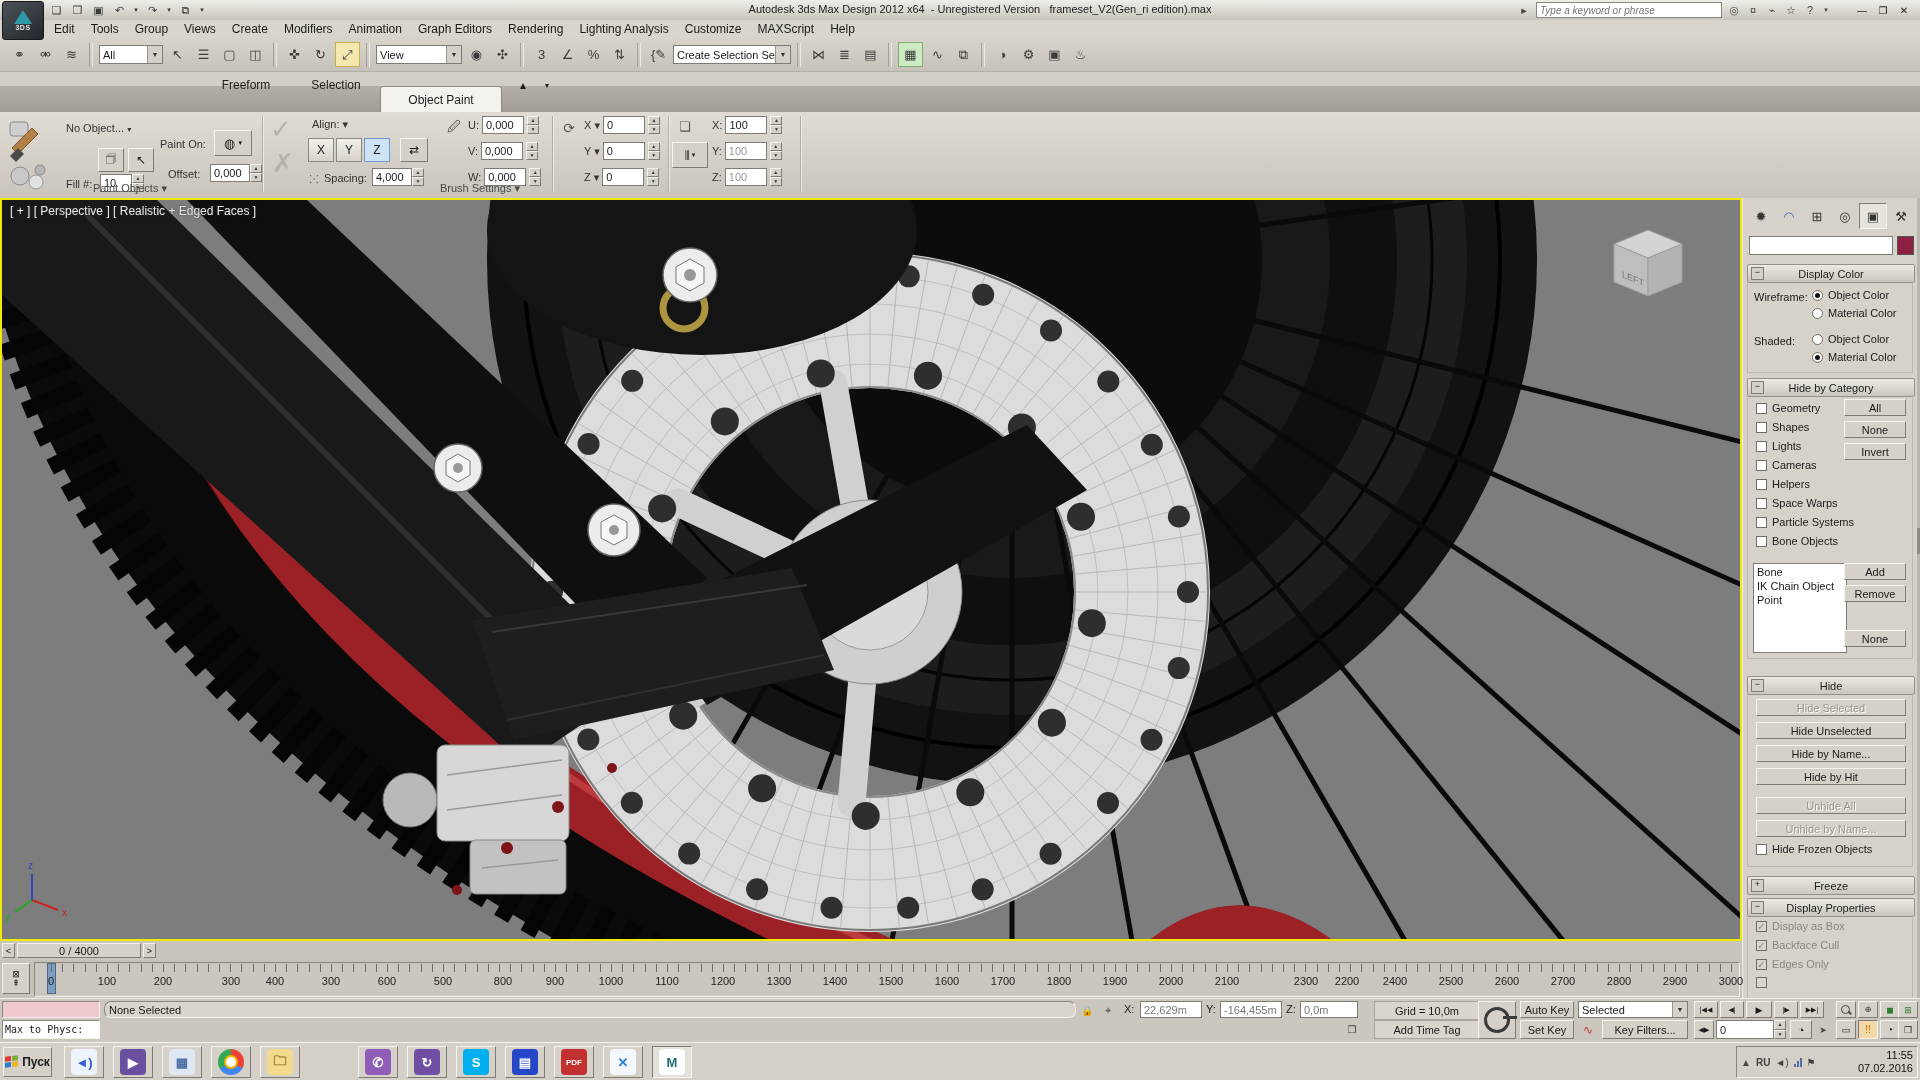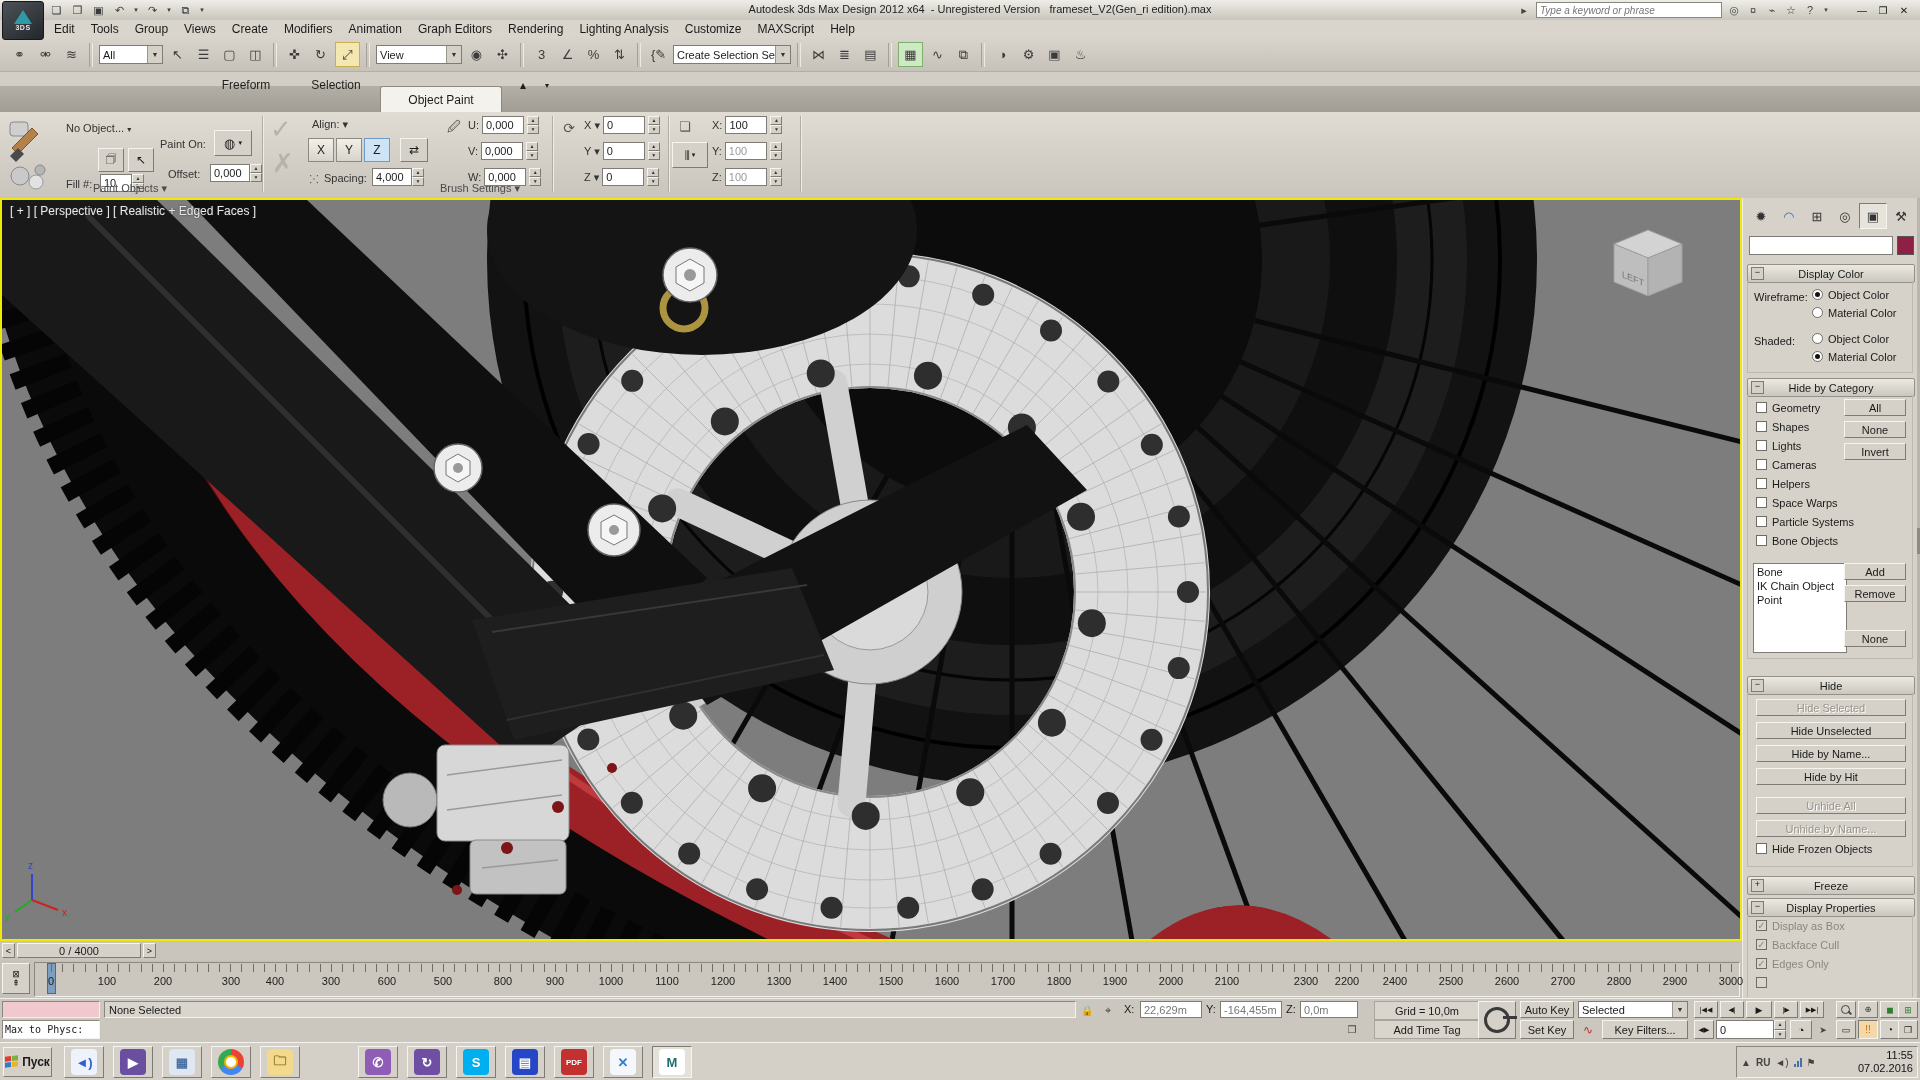--- a/index.html
+++ b/index.html
@@ -84,21 +84,21 @@
   .ctabs{position:absolute;left:4px;top:5px;display:flex;}
   .ctab{width:26px;height:24px;font-size:13px;display:flex;align-items:center;justify-content:center;
     border:1px solid transparent;color:#333;}
   .ctab.active{background:#e6e3db;border-color:#7e7b74 #f6f4ef #f6f4ef #7e7b74;border-style:solid;border-width:1px;}
   .rollhdr{position:absolute;left:4px;width:166px;height:17px;background:linear-gradient(#ece9e2,#cbc7be);
     border:1px solid #94908a;border-radius:2px;font-size:11px;display:flex;align-items:center;justify-content:center;}
   .rollhdr .pm{position:absolute;left:3px;top:2px;width:11px;height:11px;background:#d5d1c8;
     border:1px solid #7e7b74;font-size:9px;line-height:9px;text-align:center;}
   .rollbody{position:absolute;left:4px;width:166px;border:1px solid #bdb9b0;border-top:none;box-sizing:border-box;}
   .cpbtn{position:absolute;left:8px;width:150px;height:17px;font-size:11px;}
-  .cprow{position:absolute;display:flex;gap:5px;font-size:11px;}
+  .cprow{position:absolute;display:flex;align-items:center;gap:5px;font-size:11px;}
   .cpscroll{position:absolute;right:0;top:0;width:4px;height:800px;background:#bab6ad;}
   .cpscroll .h{position:absolute;left:0;top:330px;width:4px;height:26px;background:#8f8b83;}
   .listbox{position:absolute;background:#fff;border:1px solid #7f7c76;font-size:11px;padding:1px 3px;line-height:14px;}
   
   .timeslider{position:absolute;left:0;top:941px;width:1742px;height:19px;background:#c9c5bc;
     border-bottom:1px solid #a8a49b;}
   .trackbar{position:absolute;left:0;top:960px;width:1742px;height:38px;background:#c6c2ba;}
   .ruler{position:absolute;left:34px;top:2px;width:1704px;height:33px;background:#cbc7bf;
     border:1px solid;border-color:#8a877f #f4f2ee #f4f2ee #8a877f;}
   .tick{position:absolute;top:1px;width:1px;height:8px;background:#6f6c66;}
@@ -1018,21 +1018,21 @@
         <div class="ticklbl" style="left: 1640px;">2900</div>
         <div class="ticklbl" style="left: 1696px;">3000</div>
       </div>
   </div>
 
   <div class="statusbar">
     <div class="abs sunken" style="left:2px;top:2px;width:98px;height:17px;background:#f0c9cf;"></div>
     <div class="abs sunken" style="left:2px;top:21px;width:98px;height:19px;background:#fff;font-family:'DejaVu Sans Mono',monospace;font-size:10px;display:flex;align-items:center;padding:0 2px;">
         <span>Max to Physc:</span>
       </div>
-    <div class="sbox sunken" style="left:104px;top:2px;width:972px;height:17px;">
+    <div class="sbox sunken" style="left:104px;top:2px;width:972px;height:17px;border-radius:7px;">
         <span>None Selected</span>
       </div>
     <div class="abs ico" style="left:1080px;top:4px;width:16px;height:14px;font-size:10px;color:#888;">🔒</div>
     <div class="abs ico" style="left:1100px;top:4px;width:16px;height:14px;font-size:11px;color:#444;">⌖</div>
     <div class="cprow" style="left:1124px;top:4px;">
         <span>X:</span>
       </div>
     <div class="abs field" style="left:1140px;top:2px;width:62px;height:17px;font-size:11px;color:#777;">
         <span>22,629m</span>
       </div>

